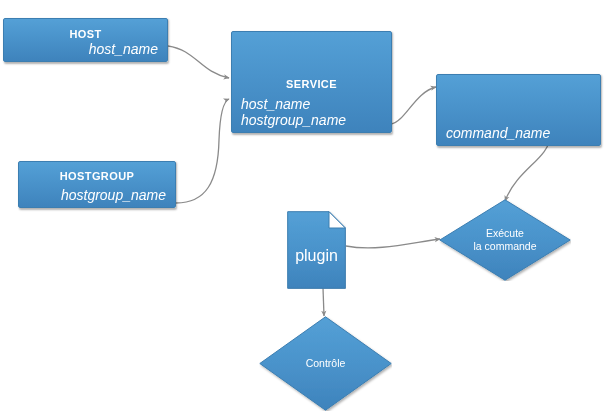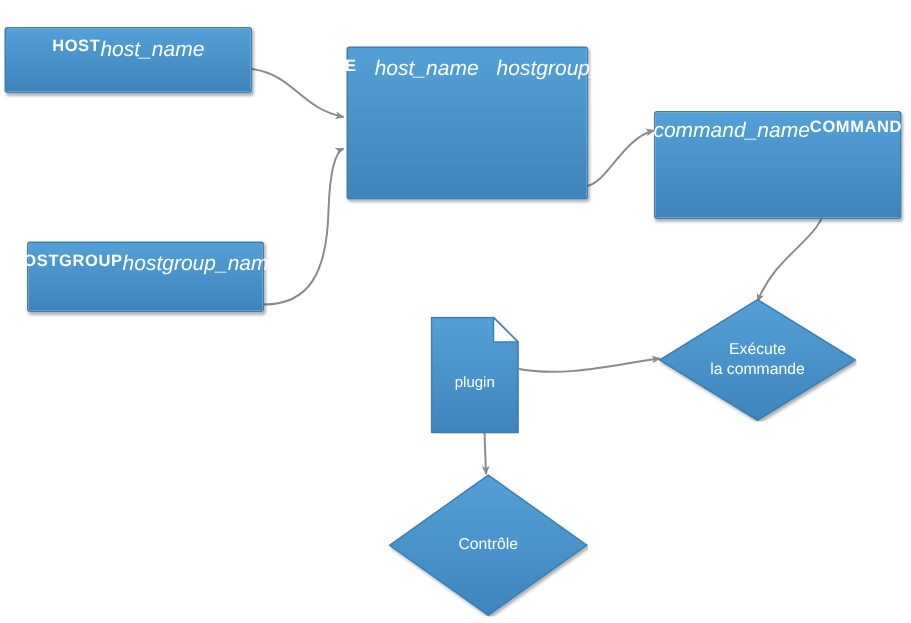--- a/index.html
+++ b/index.html
@@ -32,22 +32,22 @@
   .entity {
     position: absolute;
     box-sizing: border-box;
     border: 1px solid #3C7EB1;
     border-radius: 2px;
     background: linear-gradient(to bottom, #54A0D6 0%, #4A93CB 45%, #3E83BC 100%);
     box-shadow: 1px 1.5px 2px rgba(0,0,0,0.30);
     color: #ffffff;
     padding: 5px 9px 4px 9px;
     display: flex;
-    flex-direction: row;
-    justify-content: center;
+    flex-direction: column;
+    justify-content: flex-end;
   }
   .entity .ent-title {
     text-align: center;
     font-weight: bold;
     font-size: 11px;
     letter-spacing: .4px;
     line-height: 14px;
   }
   .entity .attr {
     font-style: italic;
@@ -90,21 +90,21 @@
   }
   .doc .doc-shape {
     position: absolute;
     left: 0; top: 0;
     width: 100%; height: 100%;
   }
   .doc .doc-label {
     position: relative;
     z-index: 2;
     color: #ffffff;
-    font-size: 10px;
+    font-size: 16px;
     line-height: 13px;
     text-align: center;
   }
 </style>
 </head>
 <body>
 
 <div id="canvas">
 
   <svg id="wires" viewBox="0 0 607 415" xmlns="http://www.w3.org/2000/svg">
@@ -125,33 +125,32 @@
     <path d="M346,246 C378,252 414,242 440,239" fill="none" stroke="#8a8a8a" stroke-width="1.3" marker-end="url(#arw)"></path>
 
     <path d="M323,288 L324,316" fill="none" stroke="#8a8a8a" stroke-width="1.3" marker-end="url(#arw)"></path>
   </svg>
 
   <div class="entity" style="left:3px; top:18px; width:165px; height:44px;">
     <div class="ent-title">HOST</div>
     <div class="attr right">host_name</div>
   </div>
 
-  <div class="entity" style="left:231px; top:31px; width:161px; height:102px;gap:12px;">
+  <div class="entity" style="left:231px; top:31px; width:161px; height:102px;">
     <div class="ent-title" style="margin-bottom:5px;">SERVICE</div>
     <div class="attr left">host_name</div>
     <div class="attr left">hostgroup_name</div>
   </div>
 
   <div class="entity" style="left:436px; top:74px; width:165px; height:72px; padding-top:3px;">
     <div class="attr left">command_name</div>
-    <div class="ent-title">COMMAND</div>
   </div>
 
   <div class="entity" style="left:18px; top:161px; width:158px; height:47px;">
-    <div class="ent-title" style="margin-bottom:16px;">HOSTGROUP</div>
+    <div class="ent-title" style="margin-bottom:4px;">HOSTGROUP</div>
     <div class="attr right">hostgroup_name</div>
   </div>
 
   <div class="doc" style="left:287px; top:211px; width:59px; height:78px;">
     <svg class="doc-shape" viewBox="0 0 59 78" xmlns="http://www.w3.org/2000/svg">
       <defs>
         <linearGradient id="gdoc" x1="0" y1="0" x2="0" y2="1">
           <stop offset="0%" stop-color="#54A0D6"></stop>
           <stop offset="50%" stop-color="#4A93CB"></stop>
           <stop offset="100%" stop-color="#3E83BC"></stop>

